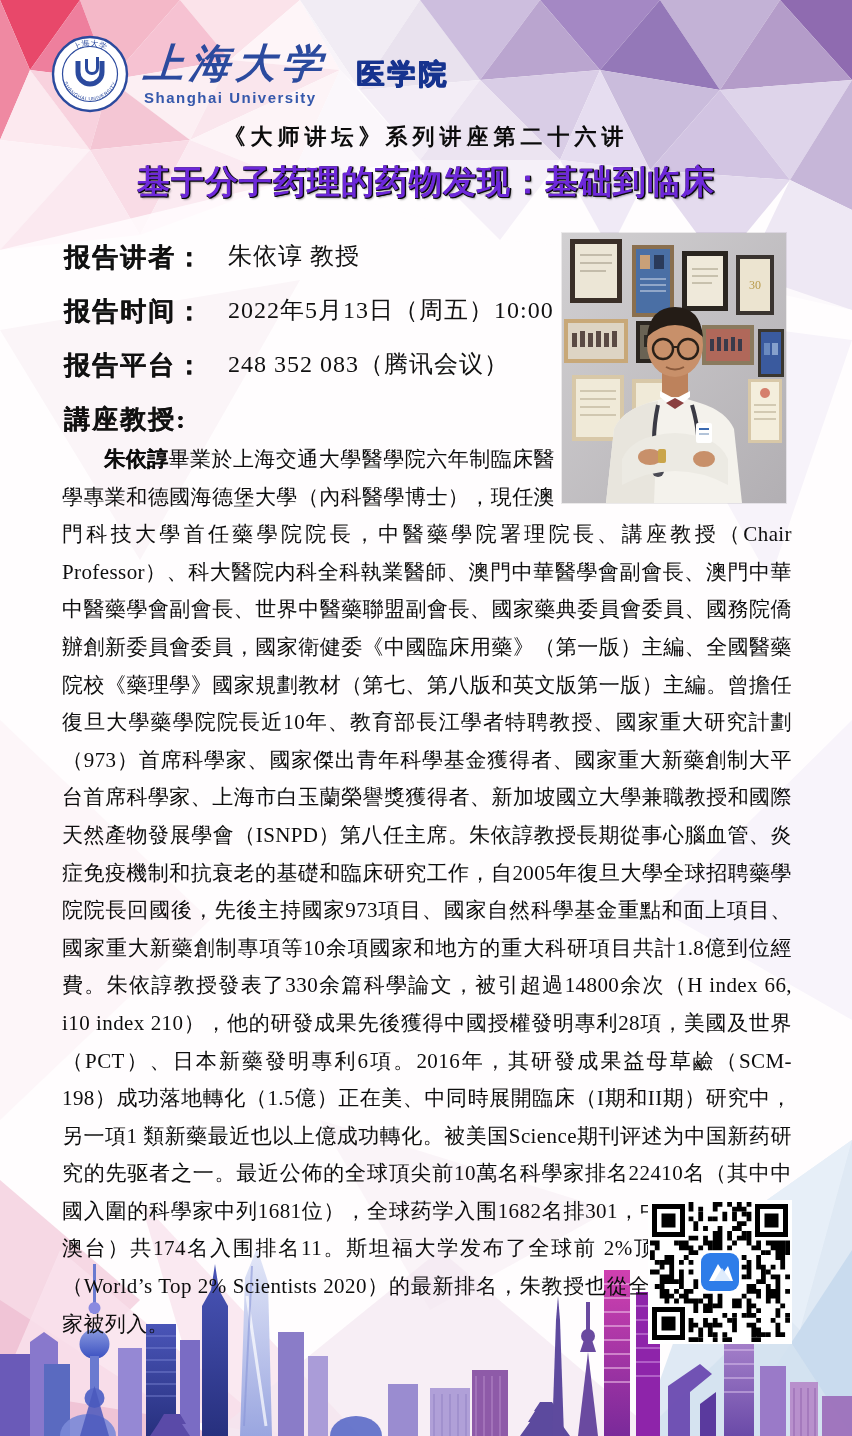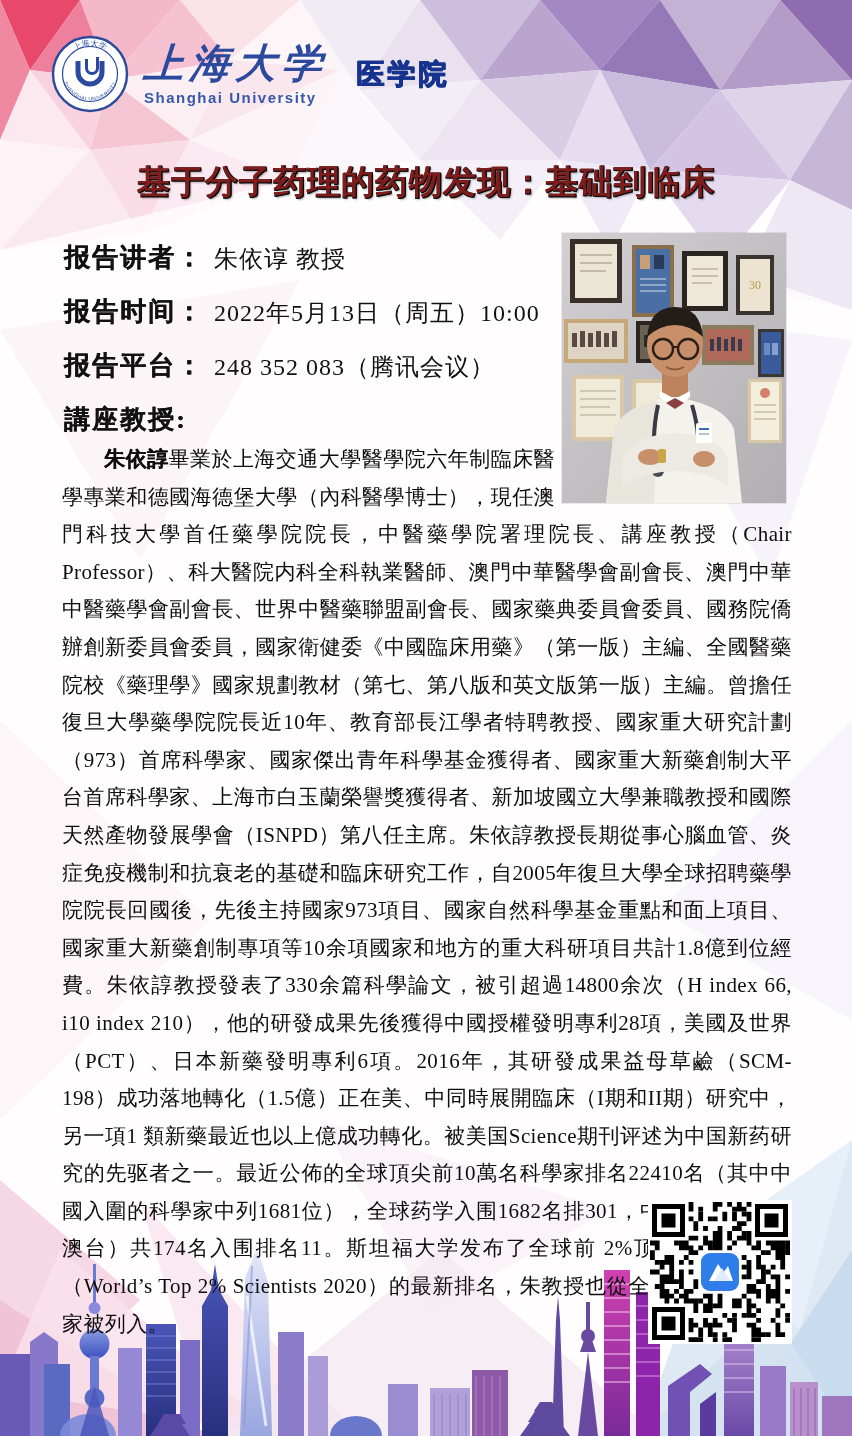--- a/index.html
+++ b/index.html
@@ -21,30 +21,30 @@
   #univ-en{font-size:15px;font-weight:bold;color:#3558ab;letter-spacing:1.5px;margin-top:6px;
            font-family:"Liberation Sans",sans-serif;}
   #school{font-size:28px;font-weight:900;color:#16338f;letter-spacing:3px;margin-left:14px;
           font-family:"Liberation Sans","DejaVu Sans",sans-serif;
           text-shadow:1px 0 0 #16338f,0 1px 0 #16338f,1px 1px 0 #16338f;}
 
   
   #series-title{position:absolute;left:0;top:122px;width:852px;text-align:center;
                 font-size:22px;font-weight:bold;letter-spacing:5px;color:#0b0b0b;}
   #main-title{position:absolute;left:0;top:160px;width:852px;text-align:center;
-              font-size:33px;font-weight:900;letter-spacing:1px;color:#7f1d1d;
+              font-size:33px;font-weight:900;letter-spacing:1px;color:#6d28d9;
               font-family:"Liberation Sans","DejaVu Sans",sans-serif;
               text-shadow:1.2px 0 0 #0a0a0a,0 1.2px 0 #0a0a0a,1.2px 1.2px 0 #0a0a0a,2px 2px 2px rgba(0,0,0,.35);}
 
   
   #info{position:absolute;left:64px;top:240px;display:flex;flex-direction:column;gap:19px;}
-  .info-row{display:flex;align-items:flex-end;white-space:nowrap;}
+  .info-row{display:flex;align-items:flex-start;white-space:nowrap;}
   .info-label{font-size:26px;font-weight:bold;letter-spacing:2px;
               text-shadow:.6px 0 0 #111;}
-  .info-value{font-size:24px;margin-left:10px;letter-spacing:1px;}
+  .info-value{font-size:24px;margin-left:24px;letter-spacing:1px;}
 
   #bio-heading{position:absolute;left:64px;top:402px;font-size:26px;font-weight:bold;letter-spacing:2px;
                text-shadow:.6px 0 0 #111;}
 
   
   #photo{position:absolute;left:562px;top:233px;width:224px;height:270px;box-shadow:0 0 0 1px rgba(0,0,0,.08);}
 
   
   #bio{position:absolute;left:62px;top:441px;width:730px;font-size:21px;line-height:37.6px;
        text-align:justify;letter-spacing:.4px;color:#0d0d0d;}
@@ -276,20 +276,21 @@
         <textPath href="#logo-arc-bottom" startOffset="50%" text-anchor="middle">SHANGHAI UNIVERSITY</textPath>
       </text>
     </svg>
     <div id="univ-names">
       <span id="univ-cn">上海大学</span>
       <span id="univ-en">Shanghai University</span>
     </div>
     <span id="school">医学院</span>
   </div>
 
+  <div id="series-title">《大师讲坛》系列讲座第二十六讲</div>
   <div id="main-title">基于分子药理的药物发现：基础到临床</div>
 
   <div id="info">
     <div class="info-row">
       <span class="info-label">报告讲者：</span>
       <span class="info-value">朱依谆 教授</span>
     </div>
     <div class="info-row">
       <span class="info-label">报告时间：</span>
       <span class="info-value">2022年5月13日（周五）10:00</span>

